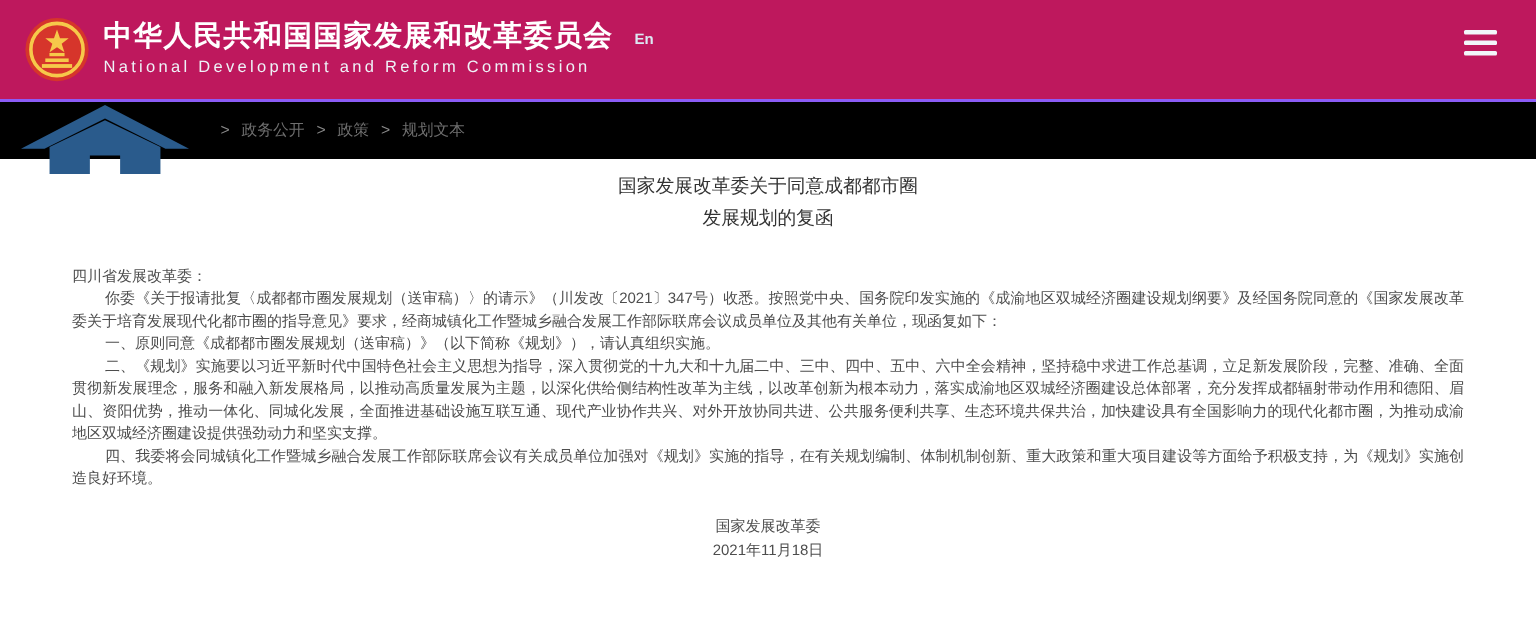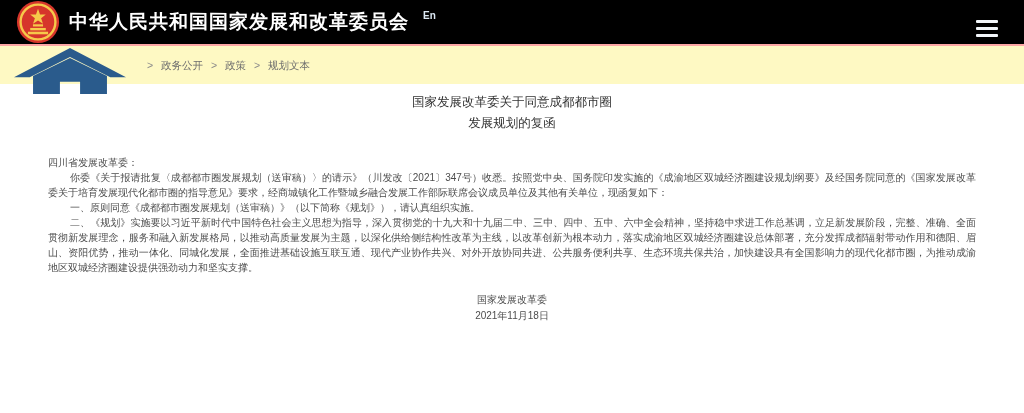--- a/index.html
+++ b/index.html
@@ -1,33 +1,33 @@
 <!DOCTYPE html>
 <html><head>
 <meta charset="utf-8">
 <style>
   * { margin: 0; padding: 0; box-sizing: border-box; }
   body { font-family: "Liberation Sans", "DejaVu Sans", sans-serif; background: #fff; }
   .page { position: relative; width: 1024px; height: 413px; background: #fff; overflow: hidden; }
 
   
   .site-header {
-    height: 46px; background: #000000; border-bottom: 2px solid #fca5a5;
+    height: 68px; background: #be185d; border-bottom: 2px solid #8b5cf6;
     display: flex; align-items: center; padding: 0 28px 0 16px; position: relative;
   }
   .emblem { width: 44px; height: 44px; flex: 0 0 auto; margin-right: 9px; }
   .title-block { display: flex; flex-direction: column; justify-content: center; }
   .cn-title { color: #ffffff; font-size: 19px; font-weight: bold; letter-spacing: 1px; line-height: 22px; }
   .en-title { color: #eef3f8; font-size: 11px; letter-spacing: 2.2px; line-height: 14px; margin-top: 2px; }
   .lang-link { color: #dce8f3; font-size: 10px; font-weight: bold; margin-left: 14px; margin-top: -14px; cursor: pointer; }
   .menu-btn { position: absolute; right: 26px; top: 20px; width: 22px; cursor: pointer; }
   .menu-btn span { display: block; height: 2.5px; background: #f2f6fa; margin-bottom: 4.5px; border-radius: 1px; }
 
   
-  .breadcrumb-bar { position: relative; height: 38px; background: #fef9c3; }
+  .breadcrumb-bar { position: relative; height: 38px; background: #000000; }
   .home-icon-wrap { position: absolute; left: 14px; top: 2px; z-index: 2; cursor: pointer; }
   .crumbs { position: absolute; left: 142px; top: 0; line-height: 38px; font-size: 10.5px; color: #6e6e6e; }
   .crumbs a { color: #6e6e6e; text-decoration: none; cursor: pointer; }
   .crumb-sep { margin: 0 5px; color: #8a8a8a; }
 
   
   .doc { padding: 6px 48px 0 48px; color: #4d4d4d; }
   .doc-title { text-align: center; font-size: 12.5px; font-weight: normal; color: #333; line-height: 17px; margin-top: 4px; }
   .doc-number { text-align: center; font-size: 10.5px; color: #555; margin-top: 11px; }
   .addressee { font-size: 10px; color: #4d4d4d; margin-top: 23px; line-height: 15px; }
@@ -43,20 +43,21 @@
     <svg class="emblem" viewBox="0 0 48 48">
       <circle cx="24" cy="24" r="23" fill="#D6352B"></circle>
       <circle cx="24" cy="24" r="19" fill="none" stroke="#F6C94A" stroke-width="2.6"></circle>
       <polygon points="24,9.5 26.2,15.8 32.5,15.8 27.4,19.8 29.4,26 24,22.3 18.6,26 20.6,19.8 15.5,15.8 21.8,15.8" fill="#F6C94A"></polygon>
       <rect x="18.5" y="26.5" width="11" height="2.4" fill="#F6C94A"></rect>
       <rect x="15.5" y="30.5" width="17" height="2.6" fill="#F6C94A"></rect>
       <rect x="13" y="34.6" width="22" height="2.8" fill="#F6C94A"></rect>
     </svg>
     <div class="title-block">
       <div class="cn-title">中华人民共和国国家发展和改革委员会</div>
+      <div class="en-title">National Development and Reform Commission</div>
     </div>
     <div class="lang-link">En</div>
     <div class="menu-btn">
       <span></span>
         <span></span>
         <span></span>
     </div>
   </div>
 
   <div class="breadcrumb-bar">
@@ -78,20 +79,21 @@
 
   <div class="doc">
     <div class="doc-title">国家发展改革委关于同意成都都市圈</div>
     <div class="doc-title">发展规划的复函</div>
 
     <div class="addressee">四川省发展改革委：</div>
 
     <p class="doc-par">你委《关于报请批复〈成都都市圈发展规划（送审稿）〉的请示》（川发改〔2021〕347号）收悉。按照党中央、国务院印发实施的《成渝地区双城经济圈建设规划纲要》及经国务院同意的《国家发展改革委关于培育发展现代化都市圈的指导意见》要求，经商城镇化工作暨城乡融合发展工作部际联席会议成员单位及其他有关单位，现函复如下：</p>
     <p class="doc-par">一、原则同意《成都都市圈发展规划（送审稿）》（以下简称《规划》），请认真组织实施。</p>
     <p class="doc-par">二、《规划》实施要以习近平新时代中国特色社会主义思想为指导，深入贯彻党的十九大和十九届二中、三中、四中、五中、六中全会精神，坚持稳中求进工作总基调，立足新发展阶段，完整、准确、全面贯彻新发展理念，服务和融入新发展格局，以推动高质量发展为主题，以深化供给侧结构性改革为主线，以改革创新为根本动力，落实成渝地区双城经济圈建设总体部署，充分发挥成都辐射带动作用和德阳、眉山、资阳优势，推动一体化、同城化发展，全面推进基础设施互联互通、现代产业协作共兴、对外开放协同共进、公共服务便利共享、生态环境共保共治，加快建设具有全国影响力的现代化都市圈，为推动成渝地区双城经济圈建设提供强劲动力和坚实支撑。</p>
+    <p class="doc-par">四、我委将会同城镇化工作暨城乡融合发展工作部际联席会议有关成员单位加强对《规划》实施的指导，在有关规划编制、体制机制创新、重大政策和重大项目建设等方面给予积极支持，为《规划》实施创造良好环境。</p>
 
     <div class="signature">
       <div>国家发展改革委</div>
       <div>2021年11月18日</div>
     </div>
 
   </div>
 
 </div>
 

